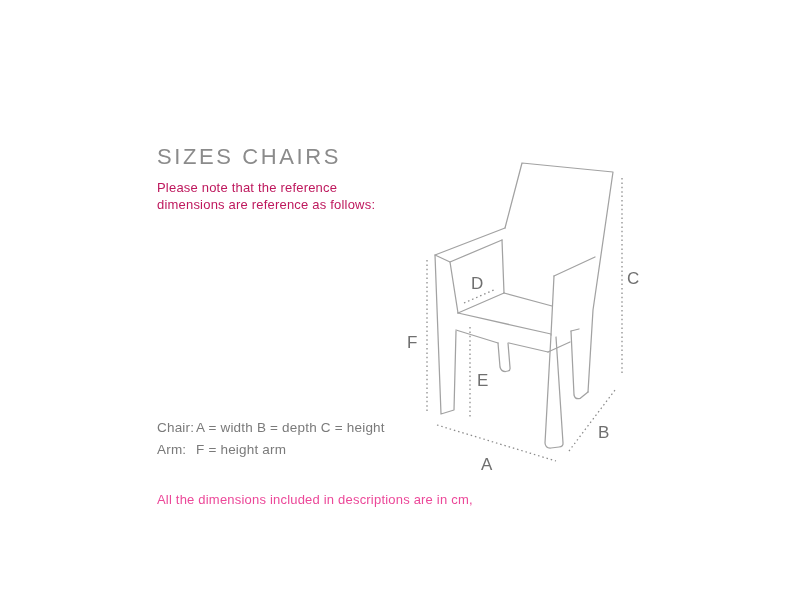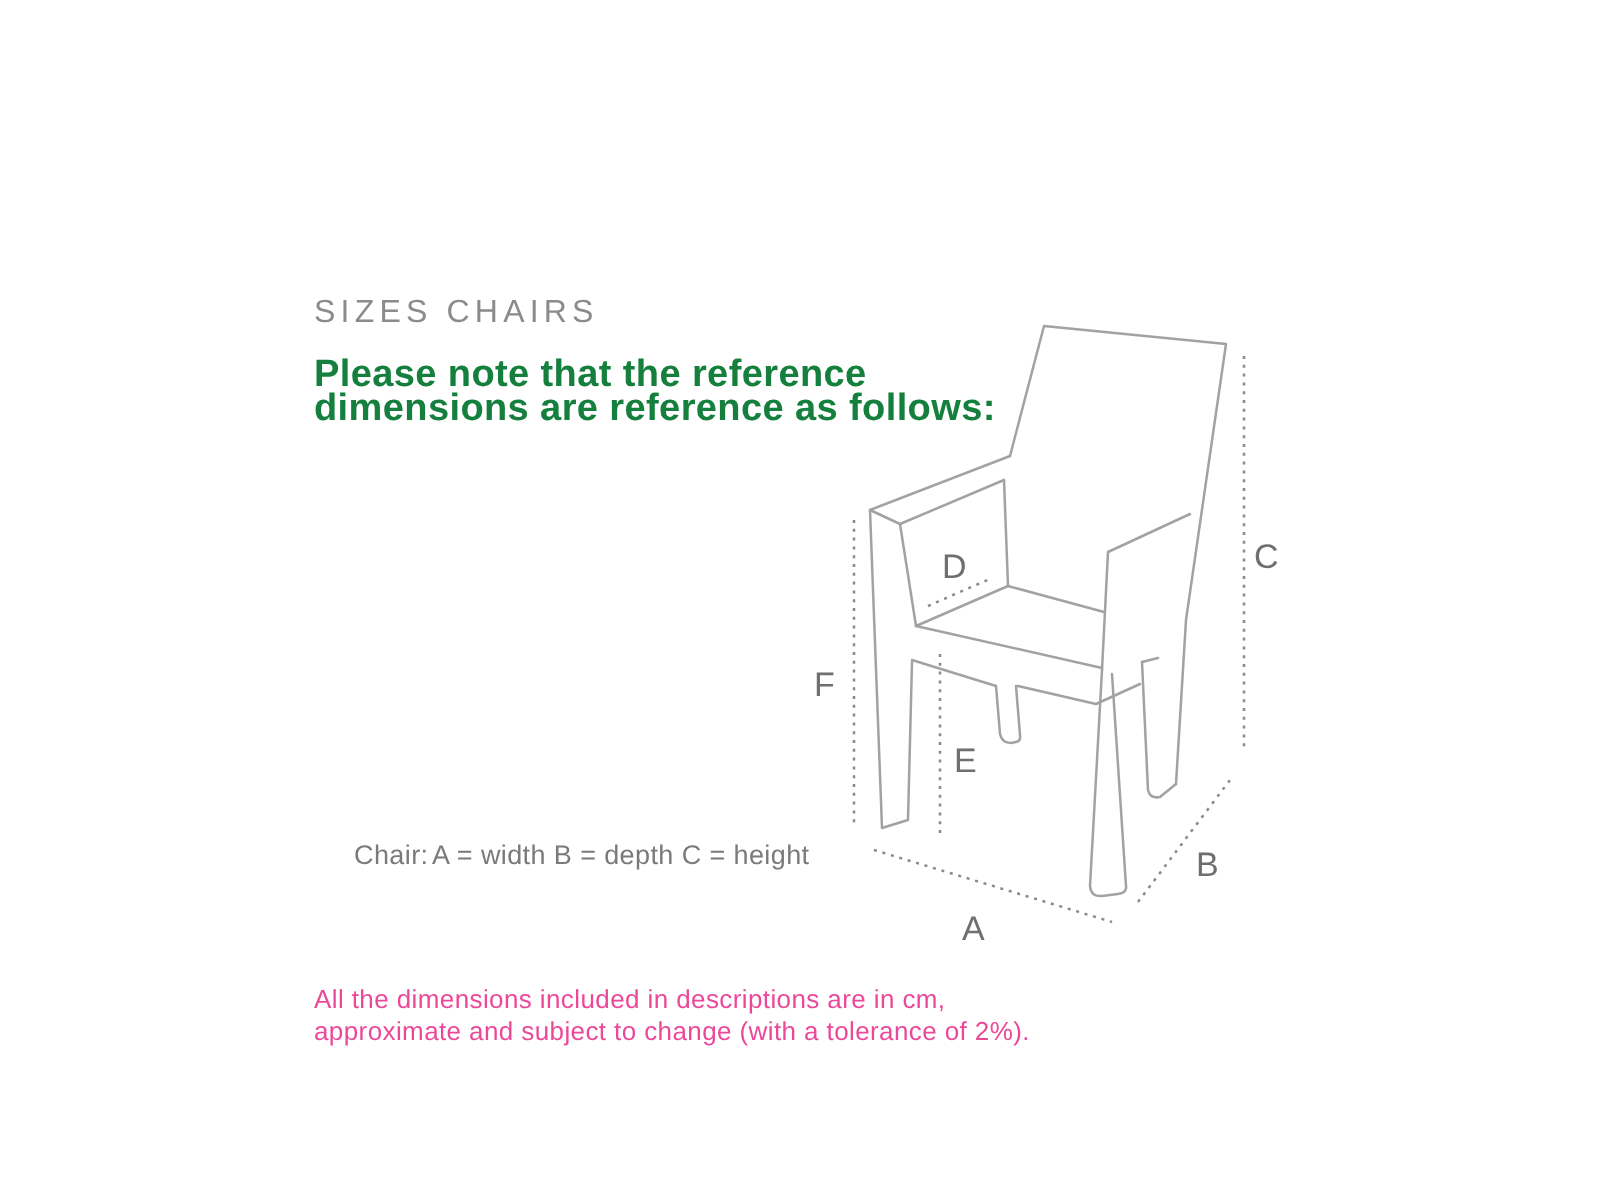--- a/index.html
+++ b/index.html
@@ -7,47 +7,47 @@
     position:relative;
     width:800px;height:600px;
     background:#ffffff;
     overflow:hidden;
     font-family:"Liberation Sans", sans-serif;
     -webkit-font-smoothing:antialiased;
   }
   .title{
     position:absolute;left:157px;top:149px;
     margin:0;
-    font-size:16px;font-weight:400;
+    font-size:22px;font-weight:400;
     letter-spacing:2.6px;
     color:#8b8b8b;
     line-height:16px;
   }
   .intro{
     position:absolute;left:157px;top:179px;
     margin:0;
-    font-size:19px;line-height:17px;
-    color:#15803d;letter-spacing:0.2px;font-weight:bold;
+    font-size:13px;line-height:17px;
+    color:#be185d;letter-spacing:0.2px;
   }
   .diagram{
     position:absolute;left:400px;top:150px;
     width:250px;height:330px;
   }
   .diagram path{fill:none;}
   .chair-line{stroke:#a2a2a2;stroke-width:1.25;stroke-linecap:round;stroke-linejoin:round;}
   .dim-line{stroke:#8a8a8a;stroke-width:1.25;stroke-dasharray:1.5 2.9;stroke-linecap:butt;}
   .dim-label{
     font-family:"Liberation Sans", sans-serif;
     font-size:17px;fill:#6f6f6f;
   }
   .legend{
     position:absolute;left:157px;top:420px;
     font-size:13.5px;color:#7a7a7a;letter-spacing:0.2px;
   }
-  .legend-row{height:17px;margin-bottom:5px;white-space:nowrap;margin-left:20px;}
+  .legend-row{height:17px;margin-bottom:5px;white-space:nowrap;}
   .legend-label{display:inline-block;width:39px;}
   .footnote{
     position:absolute;left:157px;top:492px;
     margin:0;
     font-size:13px;line-height:15.5px;
     color:#ec4899;letter-spacing:0.2px;
   }
 </style>
 </head>
 <body>
@@ -101,17 +101,20 @@
       <text class="dim-label" x="407" y="348">F</text>
       <text class="dim-label" x="477" y="386">E</text>
       <text class="dim-label" x="471" y="289">D</text>
     </g>
   </svg>
 
   <div class="legend">
     <div class="legend-row">
       <span class="legend-label">Chair:</span><span>A = width B = depth C = height</span>
     </div>
+    <div class="legend-row">
+      <span class="legend-label">Arm:</span><span>F = height arm</span>
+    </div>
   </div>
 
-  <p class="footnote"><span>All the dimensions included in descriptions are in cm,</span><br><span>approximate and subject to change (with a tolerance of 2%).</span></p>
+  <p class="footnote"><span>All the dimensions included in descriptions are in cm,</span><br></p>
 
 </div>
 
 </body></html>

